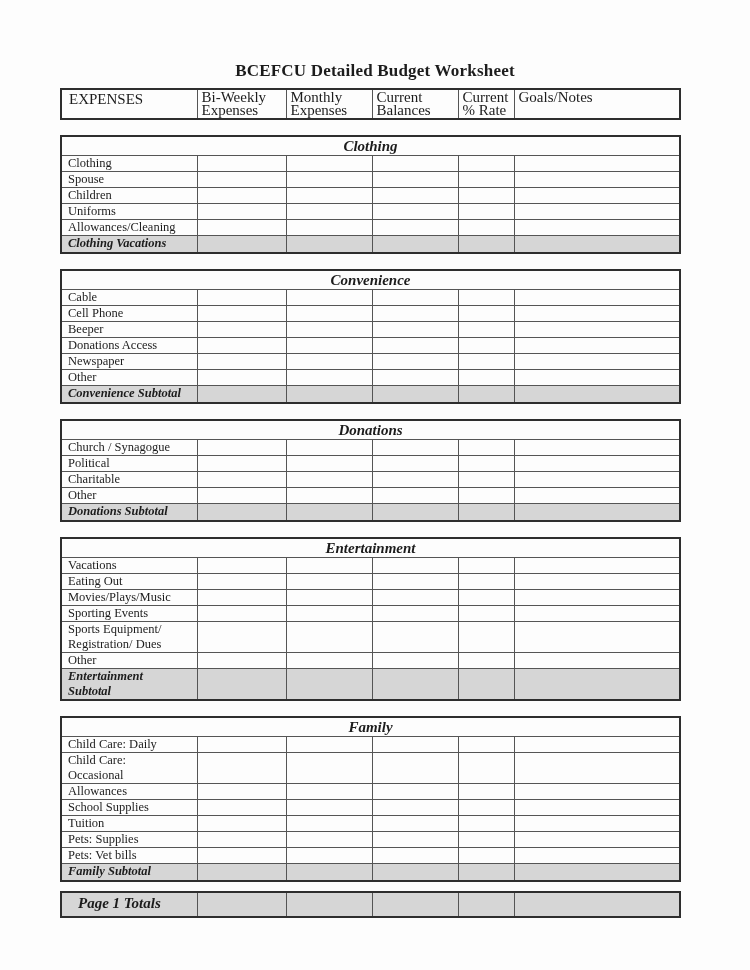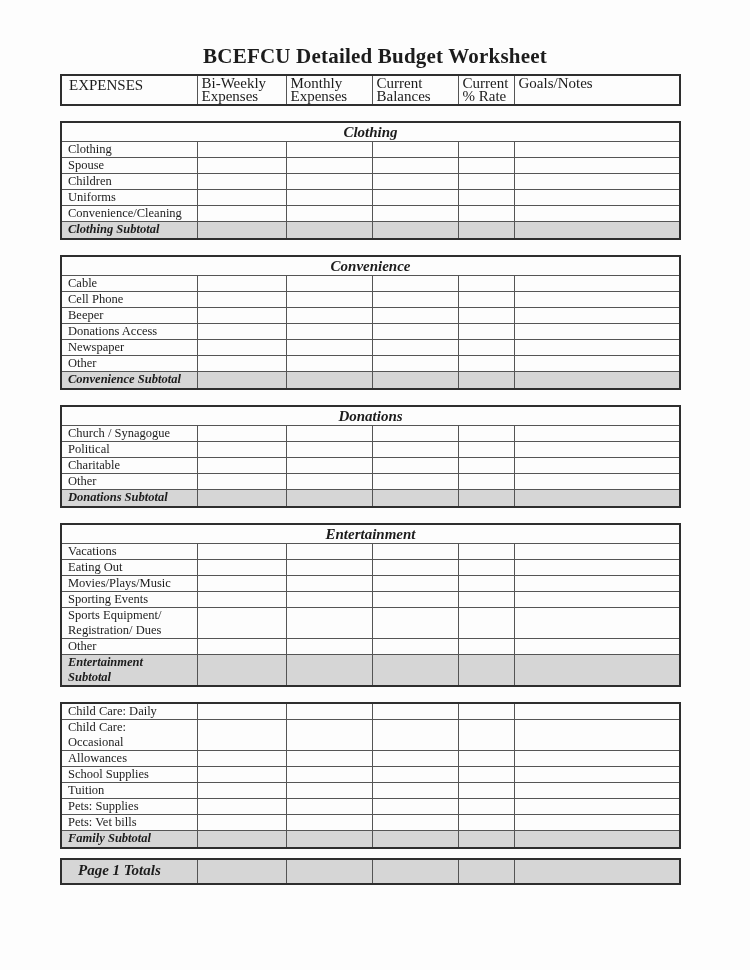--- a/index.html
+++ b/index.html
@@ -7,24 +7,24 @@
   .doc {
     position:relative;
     width:750px; height:970px;
     margin:0 auto;
     background:#fdfdfd;
     font-family:"Liberation Serif","DejaVu Serif",serif;
     color:#1c1c1c;
     overflow:hidden;
   }
   .title {
-    padding-top:46px;
+    padding-top:60px;
     text-align:center;
     font-weight:bold;
-    font-size:21px;
+    font-size:17px;
     line-height:21px;
     letter-spacing:0.2px;
   }
   .content { margin-left:60px; width:619px;border-radius:16px; }
 
   table.tbl {
     border-collapse:collapse;
     table-layout:fixed;
     width:619px;
     border:2px solid #2e2e2e;
@@ -161,30 +161,30 @@
   <tr class="row">
     <td class="lbl">Uniforms</td>
     <td></td>
     <td></td>
     <td></td>
     <td></td>
     <td></td>
   </tr>
 
   <tr class="row">
-    <td class="lbl">Convenience/Cleaning</td>
+    <td class="lbl">Allowances/Cleaning</td>
     <td></td>
     <td></td>
     <td></td>
     <td></td>
     <td></td>
   </tr>
 
   <tr class="row sub">
-    <td class="lbl">Clothing Subtotal</td>
+    <td class="lbl">Clothing Vacations</td>
     <td></td>
     <td></td>
     <td></td>
     <td></td>
     <td></td>
   </tr>
 </tbody>
   </table>
 
   <table class="tbl sec">
@@ -411,20 +411,23 @@
   <table class="tbl sec">
     <colgroup class="cols">
             <col style="width: 136px;">
             <col style="width: 89px;">
             <col style="width: 86px;">
             <col style="width: 86px;">
             <col style="width: 56px;">
             <col style="width: 166px;">
           </colgroup>
     <tbody>
+      <tr class="sec-title-row">
+        <td colspan="6">Family</td>
+      </tr>
 
   <tr class="row">
     <td class="lbl">Child Care: Daily</td>
     <td></td>
     <td></td>
     <td></td>
     <td></td>
     <td></td>
   </tr>
 

